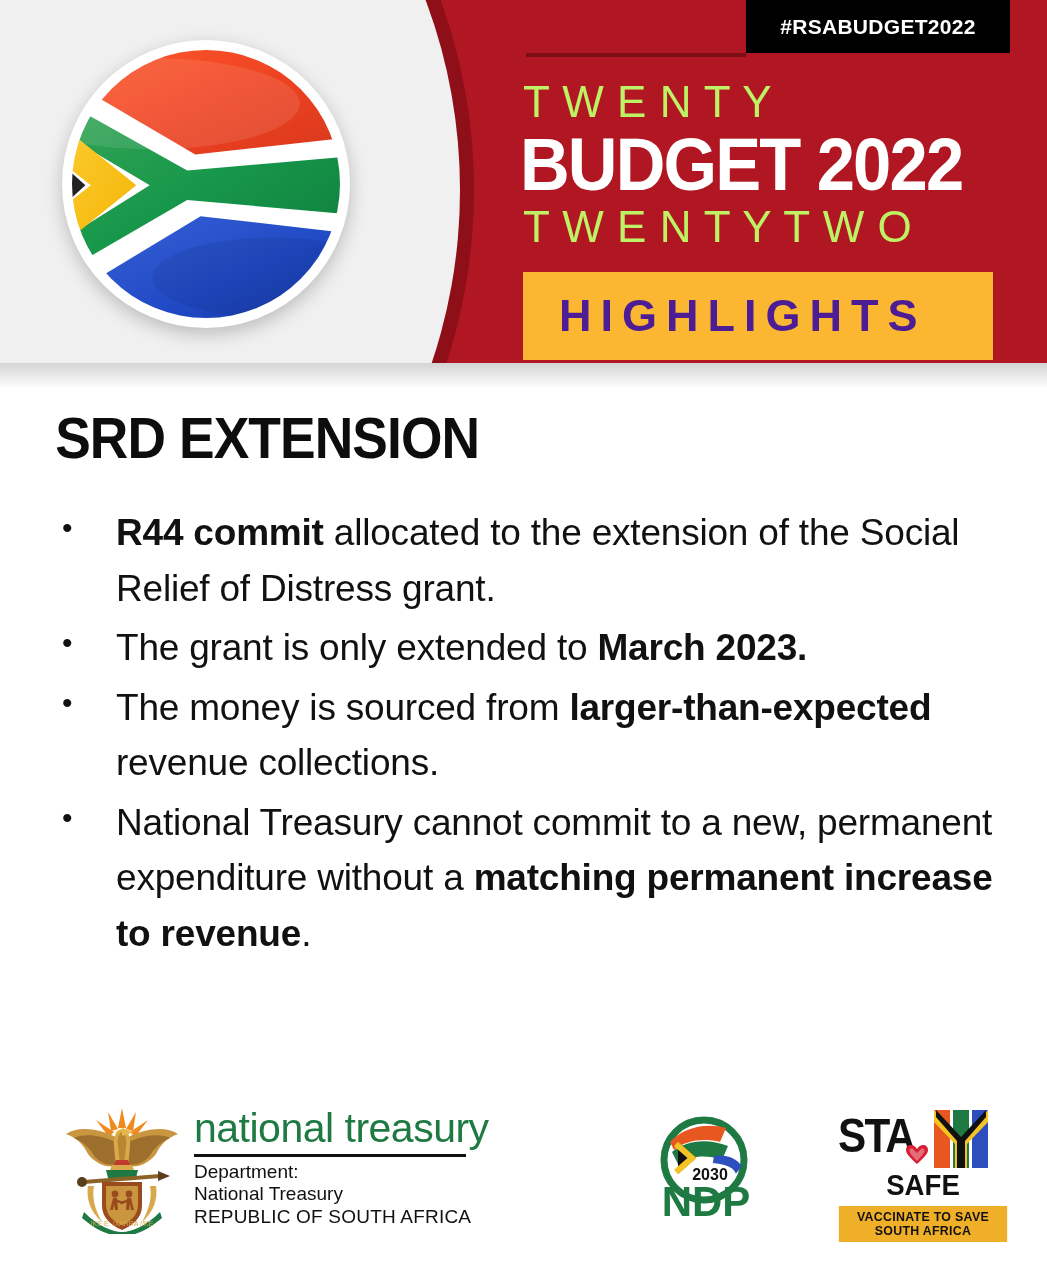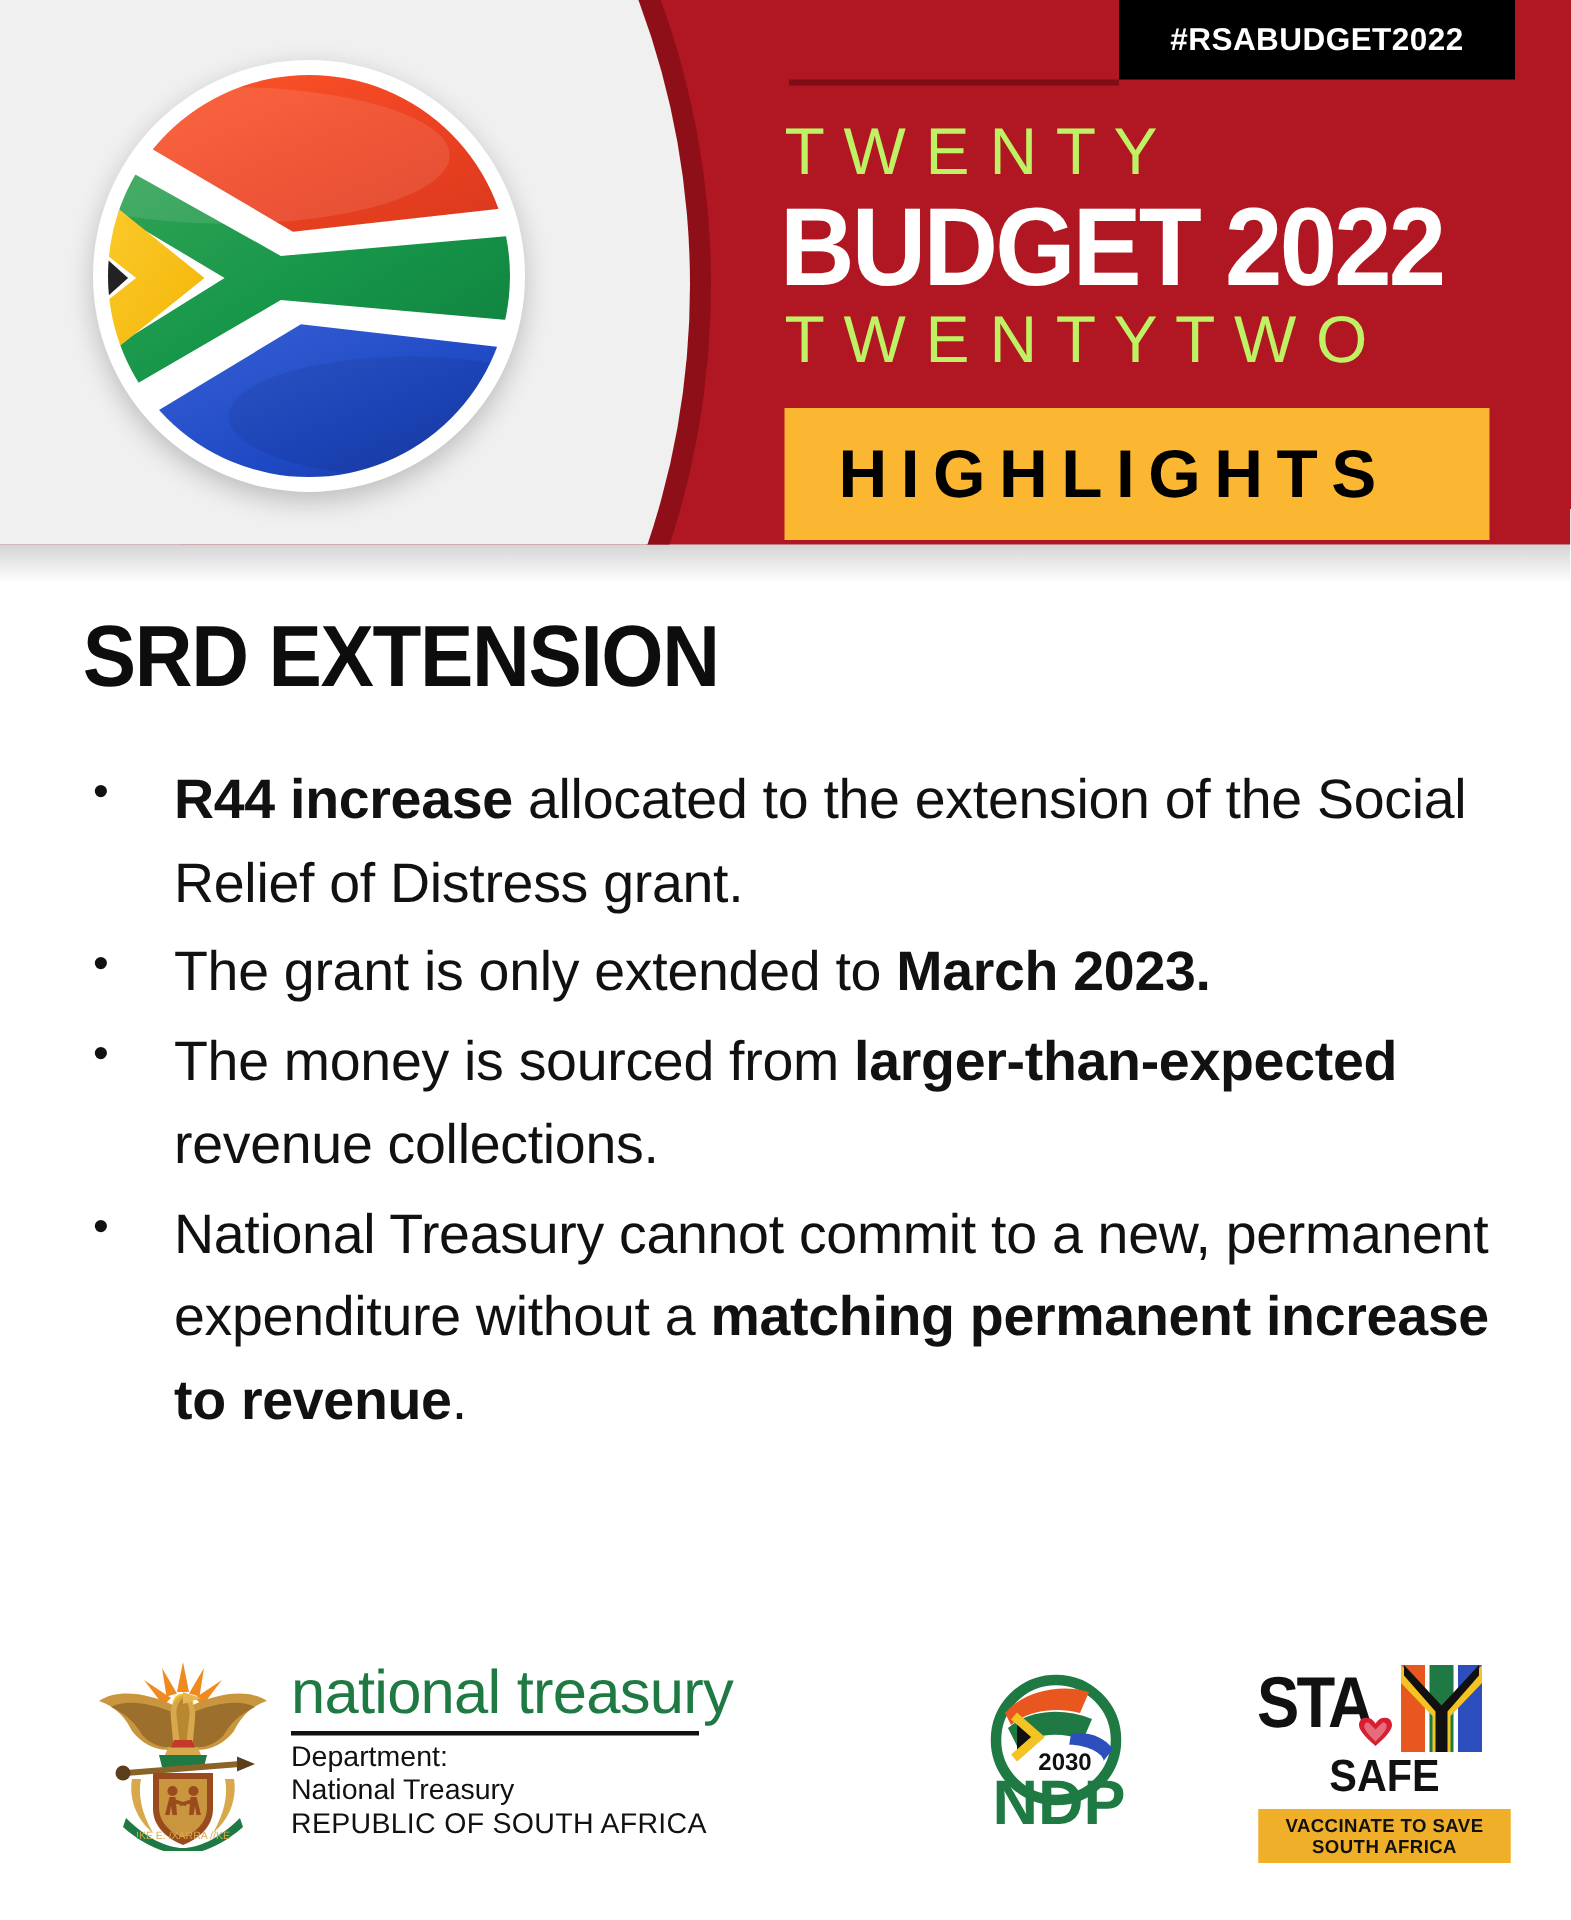--- a/index.html
+++ b/index.html
@@ -131,21 +131,21 @@
   .highlights-band {
     position: absolute;
     left: 523px; top: 272px;
     width: 470px;
     height: 88px;
     background: #FBB731;
     display: flex;
     align-items: center;
   }
   .highlights-band span {
-    color: #000000;
+    color: #4c1d95;
     font-size: 45px;
     font-weight: 600;
     letter-spacing: 9px;
     padding-left: 36px;
   }
 
   
   .content {
     position: absolute;
     left: 0; top: 389px;
@@ -329,21 +329,21 @@
 
     <div class="highlights-band">
       <span>HIGHLIGHTS</span>
     </div>
   </div>
   <div class="header-shadow"></div>
 
   <div class="content">
     <h1 class="page-title">SRD EXTENSION</h1>
     <ul class="bullets">
-        <li><b>R44 increase</b><span> allocated to the extension of the Social Relief of Distress grant.</span></li>
+        <li><b>R44 commit</b><span> allocated to the extension of the Social Relief of Distress grant.</span></li>
         <li><span>The grant is only extended to </span><b>March 2023.</b></li>
         <li><span>The money is sourced from </span><b>larger-than-expected</b><span> revenue collections.</span></li>
         <li><span>National Treasury cannot commit to a new, permanent expenditure without a </span><b>matching permanent increase to revenue</b><span>.</span></li>
       </ul>
   </div>
 
   <div class="footer">
 
     <div class="nt-logo">
       <svg class="coat-of-arms" viewBox="0 0 128 132" aria-hidden="true">

